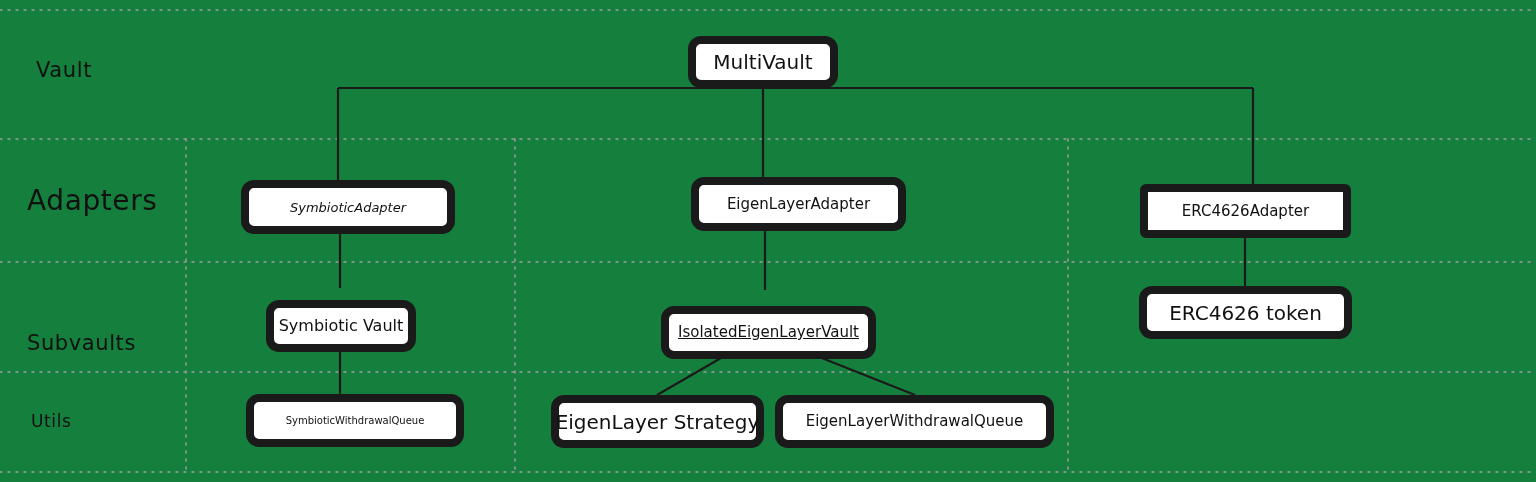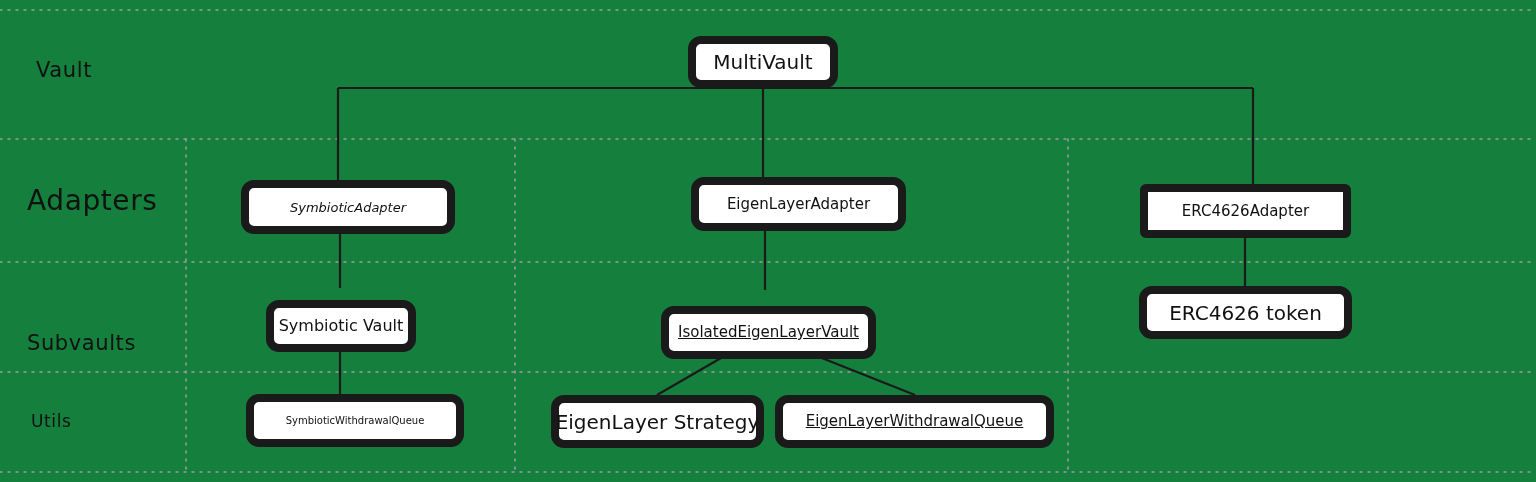--- a/index.html
+++ b/index.html
@@ -107,18 +107,18 @@
       </div>
       <div class="node" style="left: 1139px; top: 286px; width: 213px; height: 53px; background: rgb(255, 255, 255); border-color: rgb(26, 26, 26);">
         <span class="node-label" style="font-size: 20px; color: rgb(17, 17, 17);">ERC4626 token</span>
       </div>
       <div class="node" style="left: 246px; top: 394px; width: 218px; height: 53px; background: rgb(255, 255, 255); border-color: rgb(26, 26, 26);">
         <span class="node-label" style="font-size: 10px; color: rgb(17, 17, 17);">SymbioticWithdrawalQueue</span>
       </div>
       <div class="node" style="left: 551px; top: 395px; width: 213px; height: 53px; background: rgb(255, 255, 255); border-color: rgb(26, 26, 26);">
         <span class="node-label" style="font-size: 20px; color: rgb(17, 17, 17);">EigenLayer Strategy</span>
       </div>
-      <div class="node" style="left: 775px; top: 395px; width: 279px; height: 53px; background: rgb(255, 255, 255); border-color: rgb(26, 26, 26); text-decoration: underline;">
+      <div class="node" style="left: 775px; top: 395px; width: 279px; height: 53px; background: rgb(255, 255, 255); border-color: rgb(26, 26, 26);">
         <span class="node-label" style="font-size: 15px; color: rgb(17, 17, 17);">EigenLayerWithdrawalQueue</span>
       </div>
     </div>
 
 </div>
 
 </body></html>

